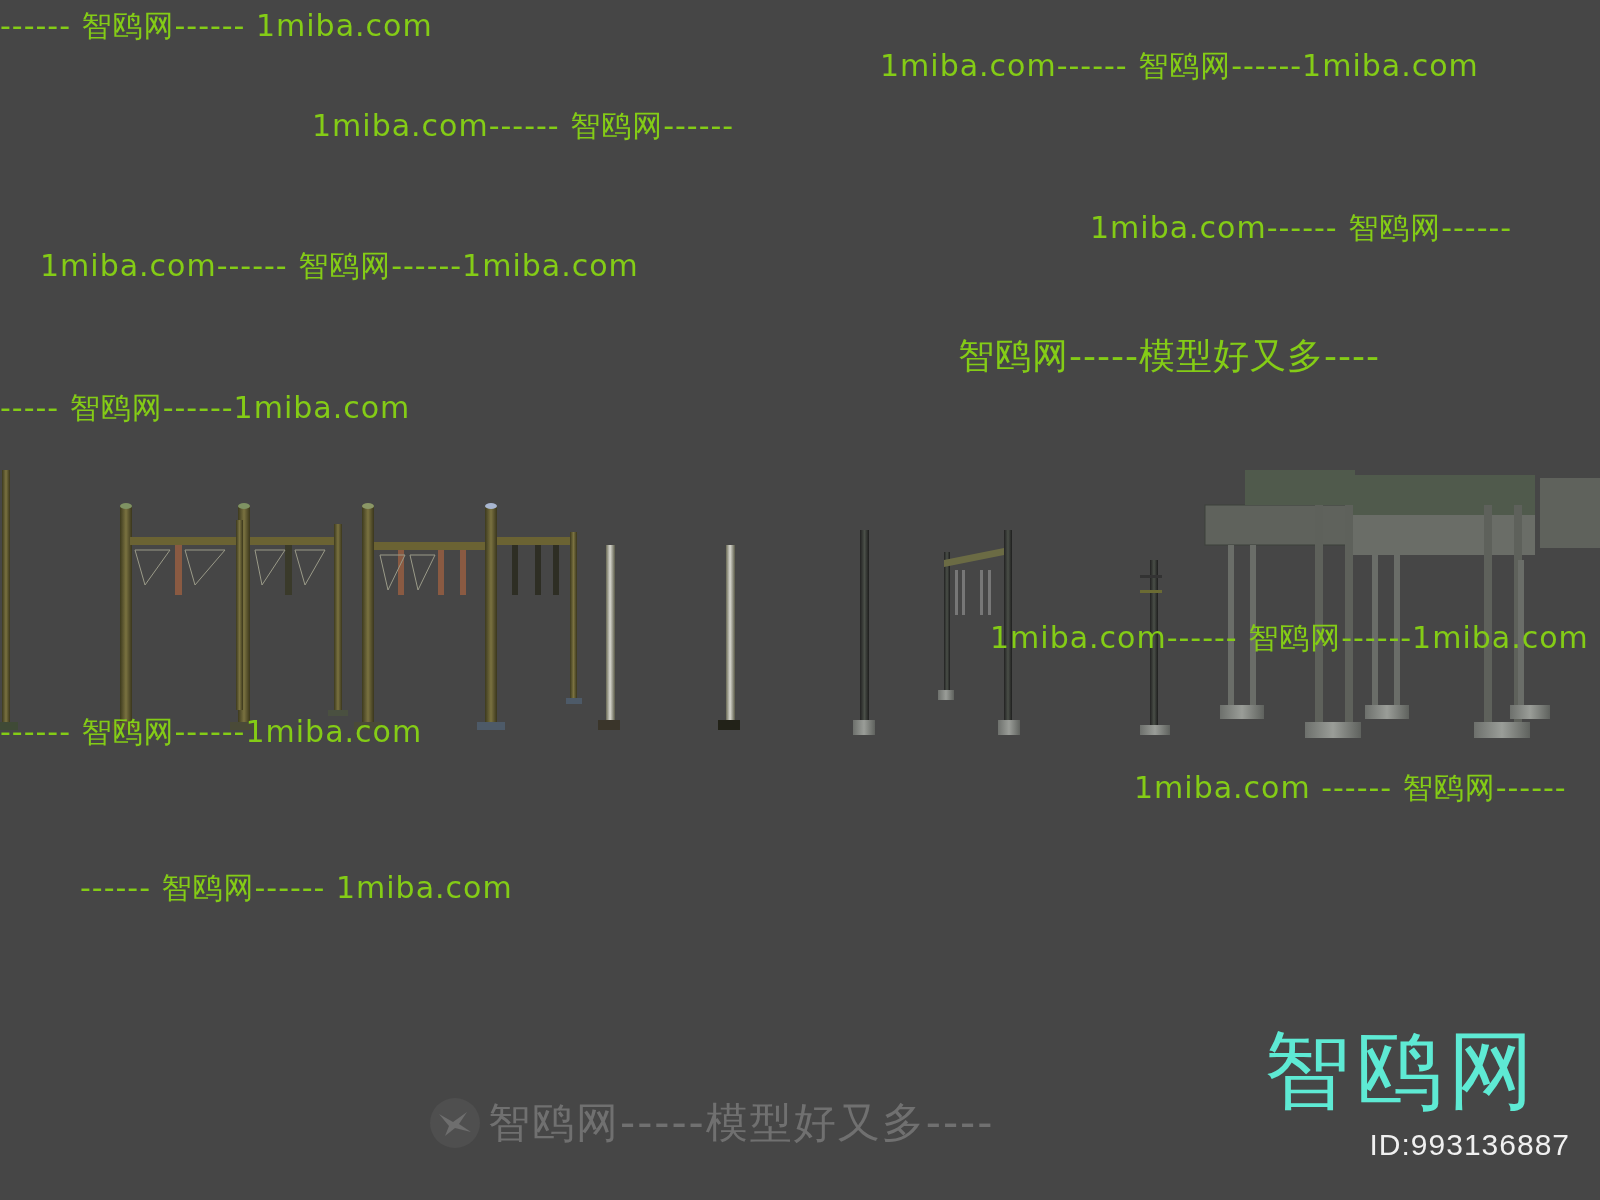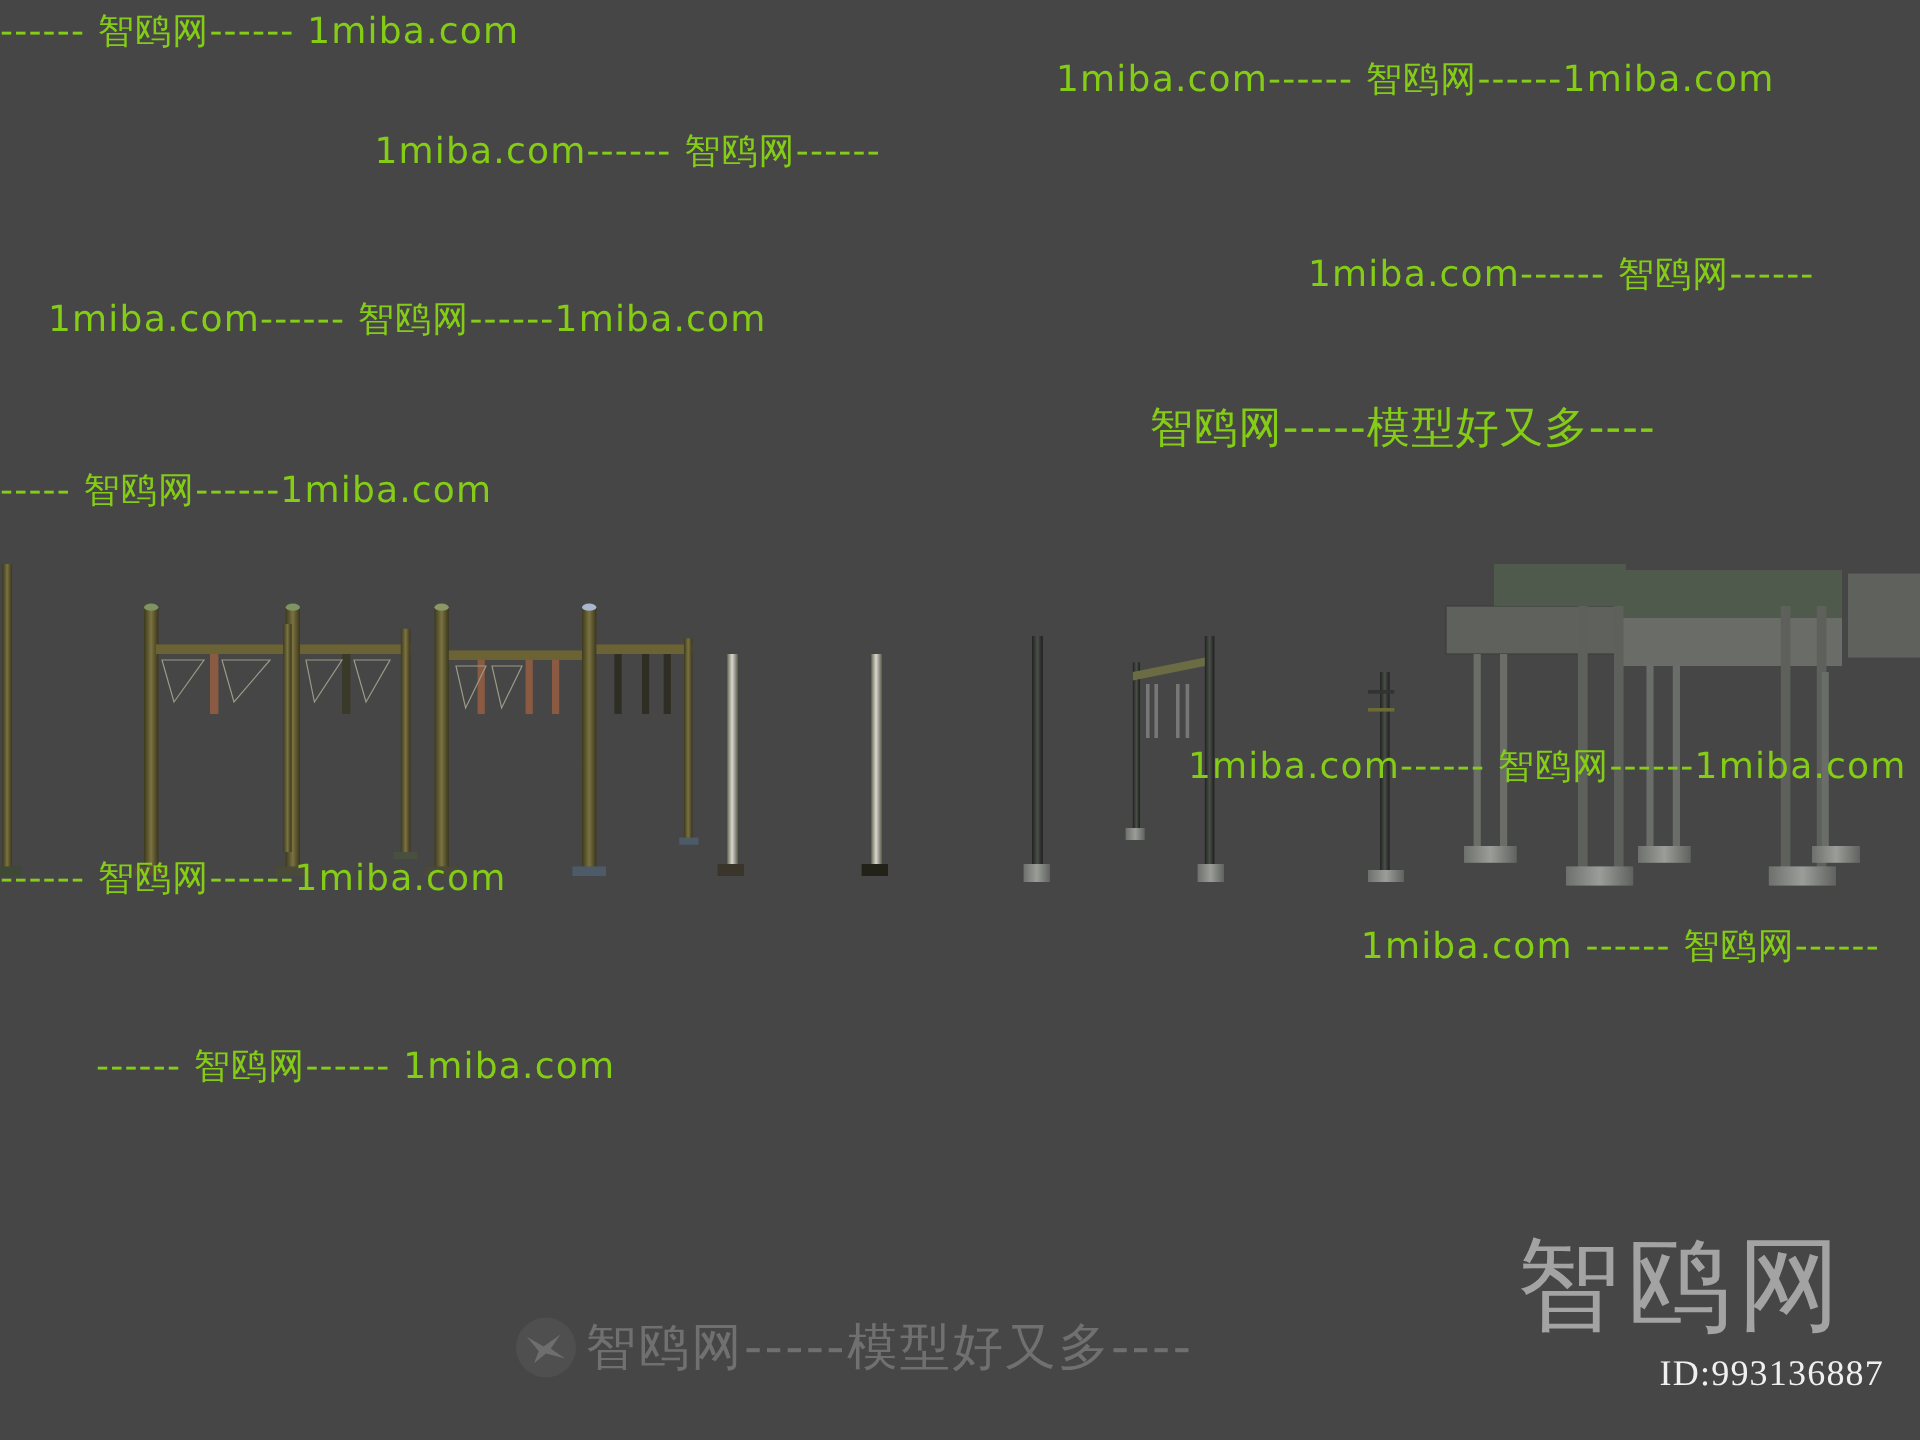--- a/index.html
+++ b/index.html
@@ -1,20 +1,20 @@
 <!DOCTYPE html>
 <html><head>
   <meta charset="utf-8">
   <style>
     html,body{margin:0;padding:0;}
     body{width:1600px;height:1200px;background:#464646;position:relative;overflow:hidden;font-family:"DejaVu Sans",sans-serif;}
     .wm{position:absolute;white-space:nowrap;color:#84cc16;font-size:30px;letter-spacing:1px;}
     .scene{position:absolute;left:0;top:0;width:1600px;height:1200px;}
-    .brand{position:absolute;right:60px;bottom:70px;color:#a3a3a3;font-size:86px;letter-spacing:6px;}
-    .brand-id{position:absolute;right:30px;bottom:38px;color:#f0f0f0;font-size:30px;font-family:Liberation Serif, serif;letter-spacing:1px;}
+    .brand{position:absolute;right:60px;bottom:70px;color:#5eead4;font-size:86px;letter-spacing:6px;}
+    .brand-id{position:absolute;right:30px;bottom:38px;color:#f0f0f0;font-size:30px;font-family:Liberation Sans, sans-serif;letter-spacing:1px;}
     .slogan{position:absolute;left:430px;top:1095px;color:#707070;font-size:42px;letter-spacing:2px;display:flex;align-items:center;}
     .bird{width:50px;height:50px;border-radius:50%;background:#4f4f4f;margin-right:8px;display:inline-flex;align-items:center;justify-content:center;}
   </style>
 </head>
 <body>
 
 <div class="scene">
   <svg width="1600" height="1200" xmlns="http://www.w3.org/2000/svg">
     <defs>
       <linearGradient id="brass" x1="0" x2="1">

